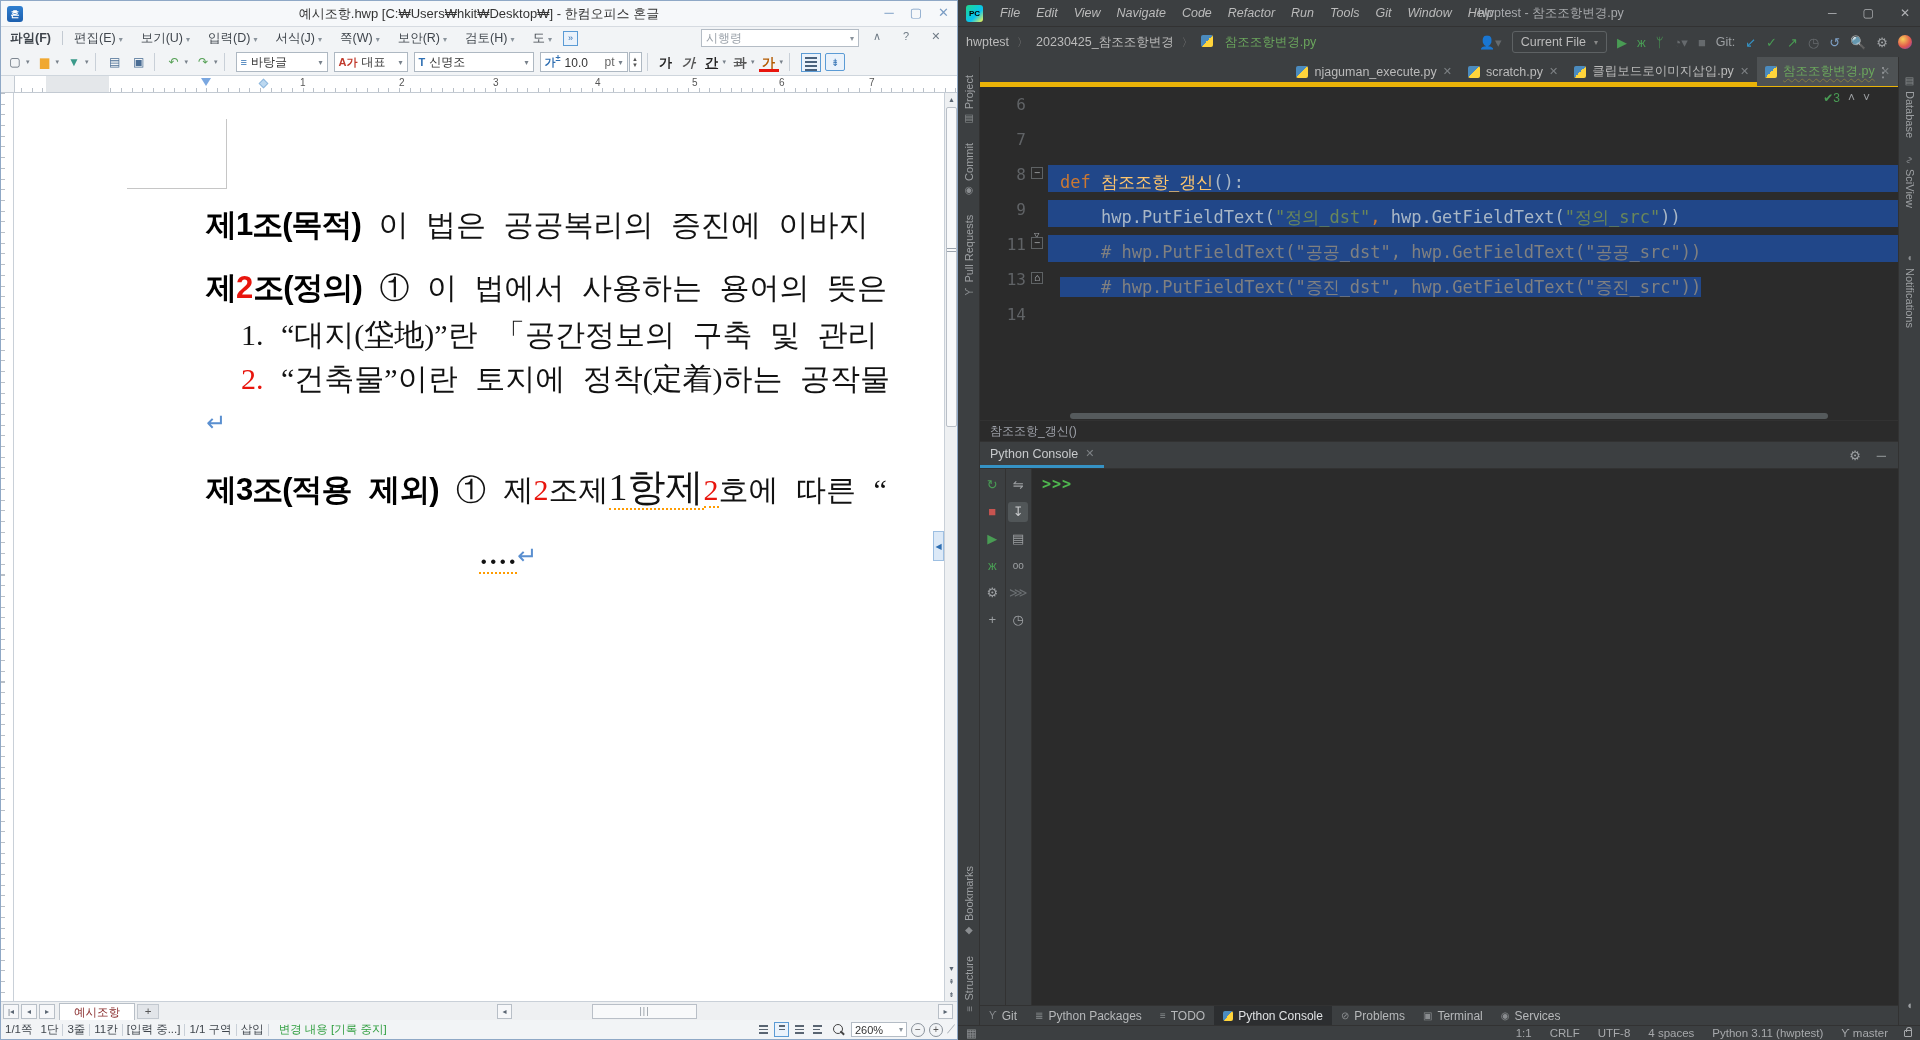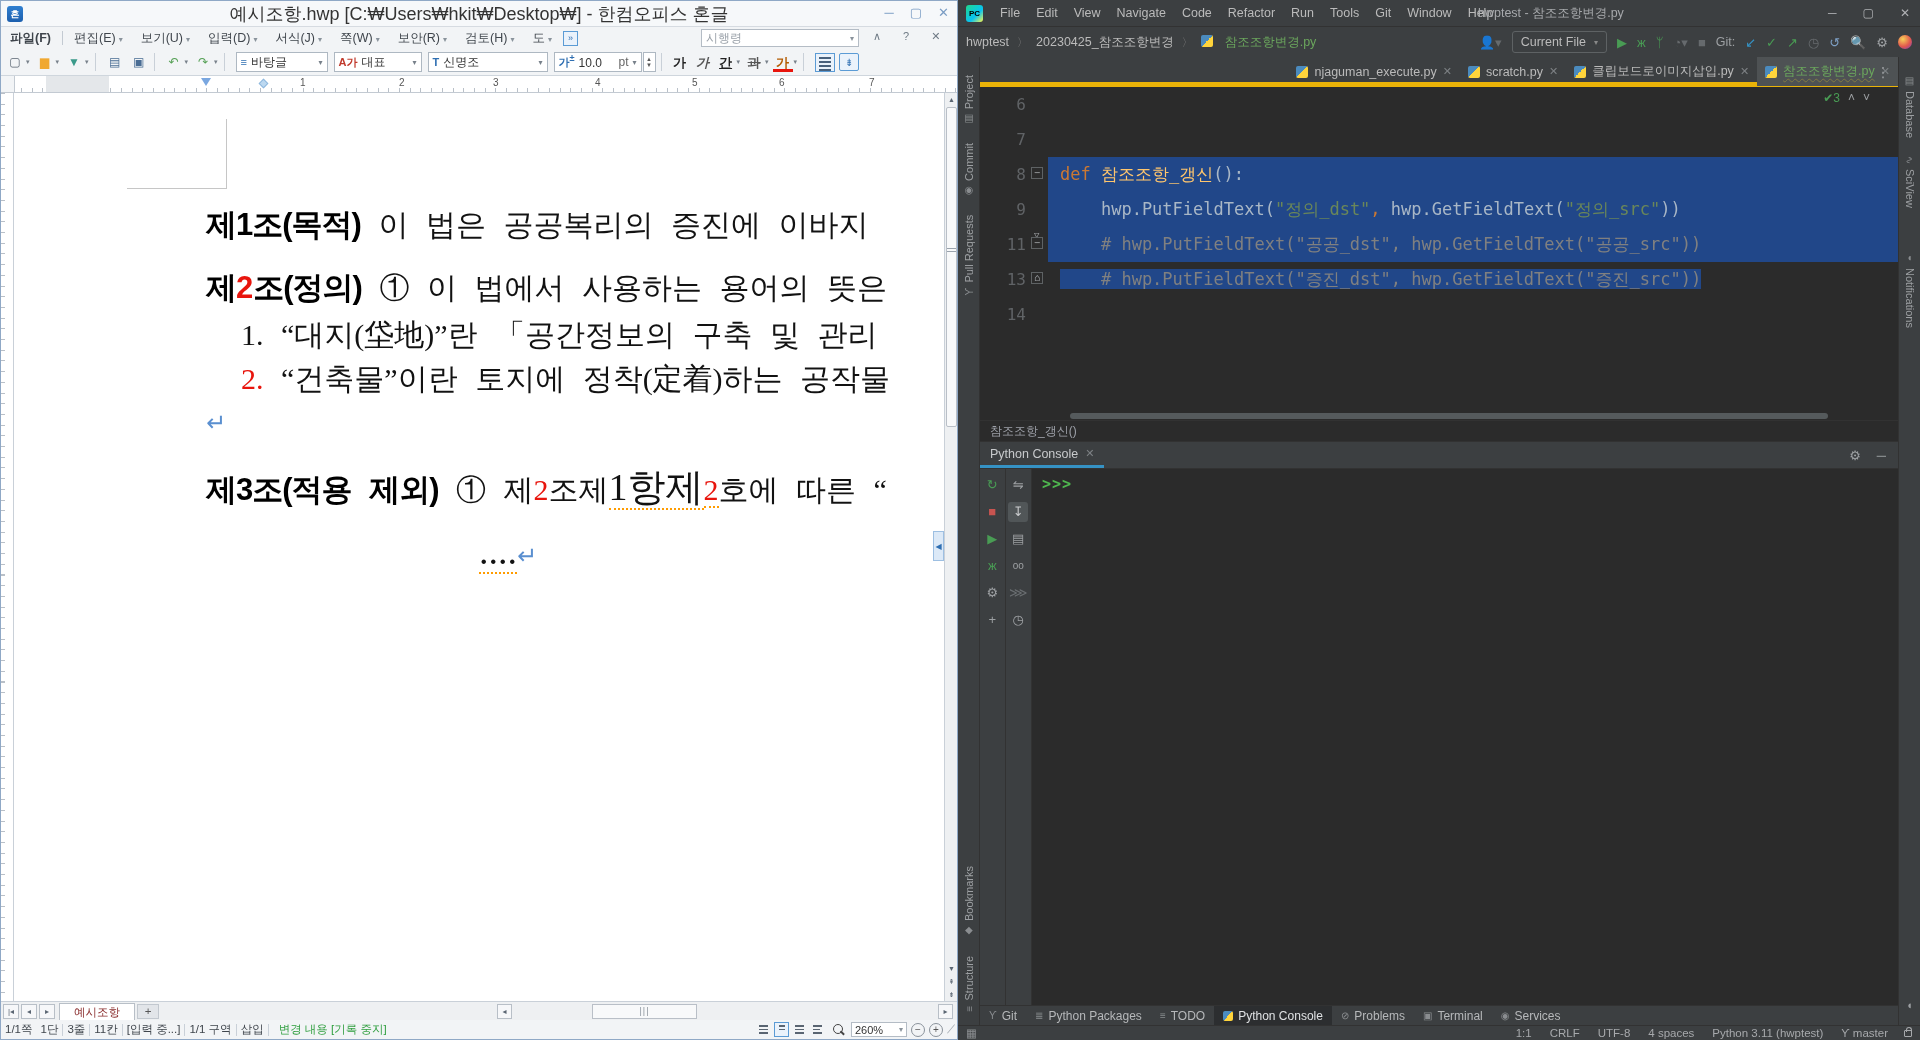--- a/index.html
+++ b/index.html
@@ -4,21 +4,21 @@
 <style>
   * { margin:0; padding:0; box-sizing:border-box; }
   html,body { width:1920px; height:1040px; overflow:hidden; background:#222;
     font-family:"Liberation Sans", sans-serif; }
   .win { position:absolute; top:0; height:1040px; }
 
   
   #hwp { left:0; width:958px; background:#f2f4f6; border:1px solid #8fa8c6; display:flex; flex-direction:column; }
   .hwp-titlebar { height:26px; background:#f6f8fa; display:flex; align-items:center; position:relative; border-bottom:1px solid #d6dbe1; }
   .hwp-logo { width:16px; height:16px; margin-left:6px; background:linear-gradient(180deg,#2f7fd0,#1c5fae); border-radius:3px; color:#fff; font-size:9px; font-weight:bold; text-align:center; line-height:16px; }
-  .hwp-title { position:absolute; left:0; right:0; text-align:center; font-size:18px; color:#333; }
+  .hwp-title { position:absolute; left:0; right:0; text-align:center; font-size:13px; color:#333; }
   .winbtns { position:absolute; right:8px; top:4px; display:flex; gap:16px; color:#7a9cc4; font-size:13px; }
   .winbtns span { cursor:default; }
   .hwp-menubar { height:22px; display:flex; align-items:center; font-size:12.5px; color:#3f454c; position:relative; background:#f2f4f6; }
   .hmenu { padding:0 9px; white-space:nowrap; }
   .hmenu.first { font-weight:bold; }
   .mdd { font-size:8px; color:#8a939c; margin-left:3px; }
   .msep { width:1px; height:14px; background:#c3cad2; margin:0 2px; }
   .menu-more { width:15px; height:15px; border:1px solid #5b9bd5; color:#2f6fb2; font-size:9px; line-height:13px; text-align:center; background:#eaf2fb; margin-left:2px;}
   .menu-search { position:absolute; left:700px; top:2px; width:158px; height:18px; background:#fff; border:1px solid #b4bcc5; color:#9aa1a9; font-size:12px; padding:0 4px; display:flex; align-items:center; justify-content:space-between; }
   .menu-ctl { position:absolute; top:3px; display:flex; gap:22px; color:#6f7press7; color:#6f7a85; font-size:11px; left:872px; }
@@ -84,21 +84,21 @@
   .mag::before { content:""; position:absolute; width:8px; height:8px; border:1.5px solid #444; border-radius:50%; }
   .mag::after { content:""; position:absolute; width:5px; height:1.5px; background:#444; transform:rotate(45deg); left:7px; top:8px; }
   .zoombox { width:56px; height:15px; background:#fff; border:1px solid #b4bcc5; font-size:11px; display:flex; align-items:center; justify-content:space-between; padding:0 3px; color:#333; }
   .zoomrnd { width:14px; height:14px; border:1px solid #8a929b; border-radius:50%; color:#555; font-size:10px; line-height:12px; text-align:center; margin-left:4px; }
 
   
   #pycharm { left:958px; width:962px; background:#3c3f41; color:#bbbbbb; display:flex; flex-direction:column; }
   .pc-titlebar { height:27px; display:flex; align-items:center; position:relative; background:#3c3f41; border-bottom:1px solid #323232; }
   .pc-logo { width:17px; height:17px; margin:0 10px 0 8px; border-radius:3px; background:linear-gradient(135deg,#21d789,#07c3f2 60%,#fcf84a); color:#000; font-size:8px; font-weight:bold; text-align:center; line-height:17px; }
   .pc-menu { display:flex; gap:2px; font-size:12.5px; }
-  .pc-menu span { padding:0 7px; }
+  .pc-menu span { padding:0 7px;font-style:italic; }
   .pc-title { position:absolute; left:520px; font-size:12.5px; color:#a7a9ac; }
   .pc-winbtns { position:absolute; right:10px; display:flex; gap:26px; color:#b0b2b5; font-size:12px; }
   .pc-navbar { height:30px; display:flex; align-items:center; font-size:12.5px; background:#3c3f41; position:relative; }
   .crumb { color:#bbbbbb; margin-left:8px;margin-top:7px; }
   .crumb-sep { color:#777; margin-left:8px; font-size:11px; }
   .crumb-file { color:#6ba65d; }
   .pyico { display:inline-block; width:12px; height:12px; border-radius:2px; background:linear-gradient(135deg,#4b8bbe 50%,#ffd43b 50%); margin:0 4px 0 8px; vertical-align:-1px; }
   .nav-right { position:absolute; right:8px; display:flex; align-items:center; gap:10px; }
   .runcfg { border:1px solid #5e6264; border-radius:3px; height:22px; padding:0 8px; display:flex; align-items:center; gap:8px; color:#bbb; }
   .grn { color:#499c54; } .blu { color:#3592c4; } .gry { color:#666a6d; }
@@ -119,21 +119,21 @@
   .ed-tab .x { color:#7d8184; font-size:11px; }
   .ed-tab.active { background:#4e5254; color:#6ba65d; }
   .ed-tab.active .tab-label { text-decoration:underline wavy #7f7a45 1px; text-underline-offset:3px; }
   .kebab { position:absolute; right:8px; top:7px; color:#9da0a3; font-size:14px; }
   .pc-editor { height:325px; position:relative; font-family:"DejaVu Sans Mono",monospace; font-size:17px; overflow:hidden; }
   .ed-line { display:flex; height:35px; line-height:35px; white-space:pre; }
   .gut { width:46px; text-align:right; color:#606366; flex:none; font-size:16px; }
   .foldcol { width:22px; flex:none; position:relative; }
   .fbox { position:absolute; left:5px; top:10px; width:12px; height:12px; border:1px solid #5e6264; color:#9da0a3; font-style:normal; font-size:10px; line-height:10px; text-align:center; background:#2b2b2b; }
   .gutcaret { position:absolute; left:8px; top:26px; color:#9da0a3; font-size:9px; }
-  .code { flex:1; padding-left:12px; color:#a9b7c6; }
+  .code { flex:1; padding-left:12px; color:#a9b7c6;margin-top:8px; }
   .code.selfull { background:#214789; }
   .selpart { background:#214789; }
   .tk-kw { color:#cc7832; } .tk-fn { color:#ffc66d; } .tk-pl { color:#a9b7c6; }
   .tk-st { color:#6a8759; } .tk-cm { color:#cc7832; } .tk-co { color:#808080; }
   .inspect { position:absolute; top:4px; right:28px; display:flex; gap:8px; align-items:center; font-size:12px; font-family:"Liberation Sans",sans-serif; color:#9da0a3; }
   .ed-hscroll { height:8px; position:relative; background:#2b2b2b; }
   .ed-hscroll i { position:absolute; left:90px; right:70px; top:1px; height:6px; background:#555a5c; border-radius:3px; }
   .pc-breadcrumb { height:21px; background:#2b2b2b; border-top:1px solid #323232; font-size:12px; color:#9da0a8; display:flex; align-items:center; padding-left:10px; }
   .con-header { height:28px; background:#3c3f41; border-top:1px solid #323232; border-bottom:1px solid #323232; display:flex; align-items:center; font-size:12.5px; position:relative; }
   .con-tab { height:100%; display:flex; align-items:center; gap:7px; padding:0 10px; border-bottom:3px solid #3592c4; color:#c8cacc; }
@@ -210,21 +210,21 @@
         <span class="tbico" style="color:#55a055">↶</span>
         <span class="tbdd">▾</span>
         <span class="tbico" style="color:#55a055">↷</span>
         <span class="tbdd">▾</span>
         <span class="tbsep"></span>
       </span>
     <div class="combo" style="width:92px">
       <span><span class="ci">≡</span><span>바탕글</span></span>
         <span class="cdd">▾</span>
     </div>
-    <div class="combo" style="width:88px">
+    <div class="combo" style="width:74px">
       <span><span class="ci" style="color:#c0392b">A가</span><span>대표</span></span>
         <span class="cdd">▾</span>
     </div>
     <div class="combo" style="width:120px">
       <span><span class="ci">T</span><span>신명조</span></span>
         <span class="cdd">▾</span>
     </div>
     <div class="combo" style="width:88px">
       <span><span class="ci">가<sup>±</sup></span><span>10.0</span></span>
       <span style="display:flex;align-items:center">

